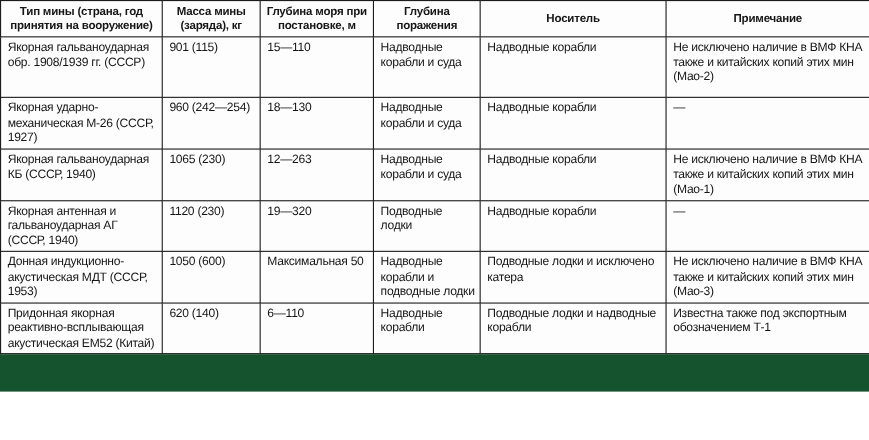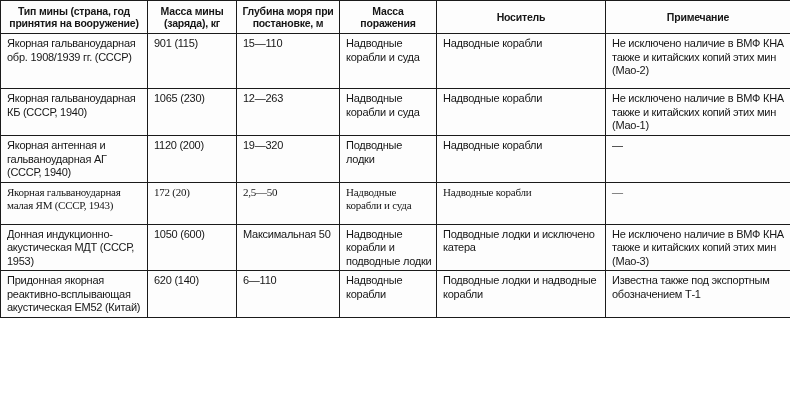--- a/index.html
+++ b/index.html
@@ -9,22 +9,22 @@
   }
   body {
     width: 790px;
     height: 400px;
     overflow: hidden;
     font-family: "Liberation Sans", "DejaVu Sans", sans-serif;
     color: #161616;
   }
   .page {
     width: 790px;
-    height: 316px;
-    background: #e5e5e5;
+    height: 356px;
+    background: #14532d;
   }
   table.mines {
     border-collapse: collapse;
     table-layout: fixed;
     width: 790px;
     background: #fdfdfd;
   }
   table.mines th, table.mines td {
     border: 1.5px solid #1b1b1b;
     overflow: hidden;
@@ -47,21 +47,21 @@
     vertical-align: top;
     line-height: 13.5px;
     padding: 3px 4px 2px 6px;
     letter-spacing: -0.25px;
     box-sizing: border-box;
   }
   
   tbody tr:nth-child(1) { height: 55px; margin-top: 40px; }
   tbody tr:nth-child(2) { height: 47px; }
   tbody tr:nth-child(3) { height: 45px; }
-  tbody tr:nth-child(4) { height: 42px; font-family: Liberation Serif, serif; }
+  tbody tr:nth-child(4) { height: 42px; }
   tbody tr:nth-child(5) { height: 34px; }
   tbody tr:nth-child(6) { height: 46px; }
   tbody tr:nth-child(7) { height: 48px; }
   tbody tr:nth-child(8) { height: 45px; }
 </style>
 </head>
 <body>
 
 <div class="page">
   <table class="mines">
@@ -71,55 +71,55 @@
         <col style="width: 103px;">
         <col style="width: 97px;">
         <col style="width: 169px;">
         <col style="width: 185px;">
       </colgroup>
     <thead>
       <tr>
           <th>Тип мины (страна, год принятия на вооружение)</th>
           <th>Масса мины (заряда), кг</th>
           <th>Глубина моря при постановке, м</th>
-          <th>Масса поражения</th>
+          <th>Глубина поражения</th>
           <th>Носитель</th>
           <th>Примечание</th>
         </tr>
     </thead>
     <tbody>
         <tr>
           <td>Якорная гальваноударная обр. 1908/1939 гг. (СССР)</td>
           <td>901 (115)</td>
           <td>15—110</td>
           <td>Надводные корабли и суда</td>
           <td>Надводные корабли</td>
           <td>Не исключено наличие в ВМФ КНА также и китайских копий этих мин (Мао-2)</td>
         </tr>
         <tr>
+          <td>Якорная ударно-механическая М-26 (СССР, 1927)</td>
+          <td>960 (242—254)</td>
+          <td>18—130</td>
+          <td>Надводные корабли и суда</td>
+          <td>Надводные корабли</td>
+          <td>—</td>
+        </tr>
+        <tr>
           <td>Якорная гальваноударная КБ (СССР, 1940)</td>
           <td>1065 (230)</td>
           <td>12—263</td>
           <td>Надводные корабли и суда</td>
           <td>Надводные корабли</td>
           <td>Не исключено наличие в ВМФ КНА также и китайских копий этих мин (Мао-1)</td>
         </tr>
         <tr>
           <td>Якорная антенная и гальваноударная АГ (СССР, 1940)</td>
-          <td>1120 (200)</td>
+          <td>1120 (230)</td>
           <td>19—320</td>
           <td>Подводные лодки</td>
-          <td>Надводные корабли</td>
-          <td>—</td>
-        </tr>
-        <tr>
-          <td>Якорная гальваноударная малая ЯМ (СССР, 1943)</td>
-          <td>172 (20)</td>
-          <td>2,5—50</td>
-          <td>Надводные корабли и суда</td>
           <td>Надводные корабли</td>
           <td>—</td>
         </tr>
         <tr>
           <td>Донная индукционно-акустическая МДТ (СССР, 1953)</td>
           <td>1050 (600)</td>
           <td>Максимальная 50</td>
           <td>Надводные корабли и подводные лодки</td>
           <td>Подводные лодки и исключено катера</td>
           <td>Не исключено наличие в ВМФ КНА также и китайских копий этих мин (Мао-3)</td>

